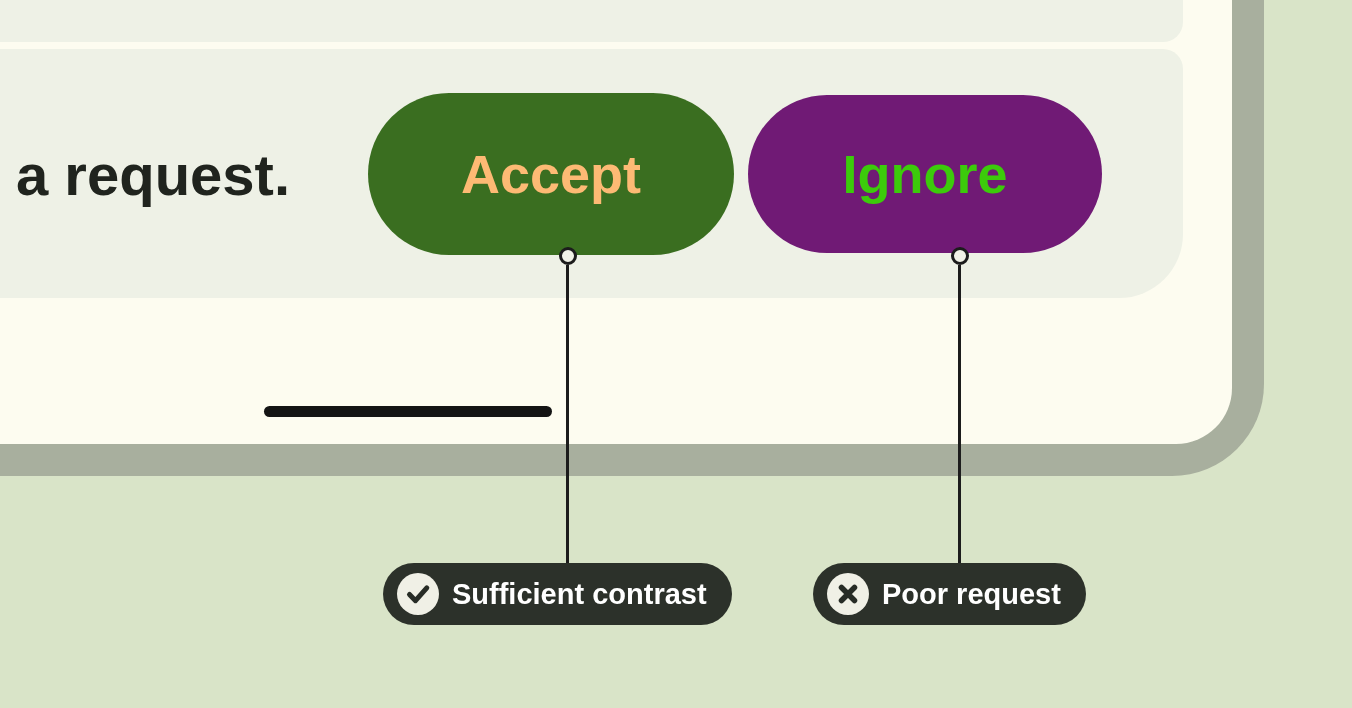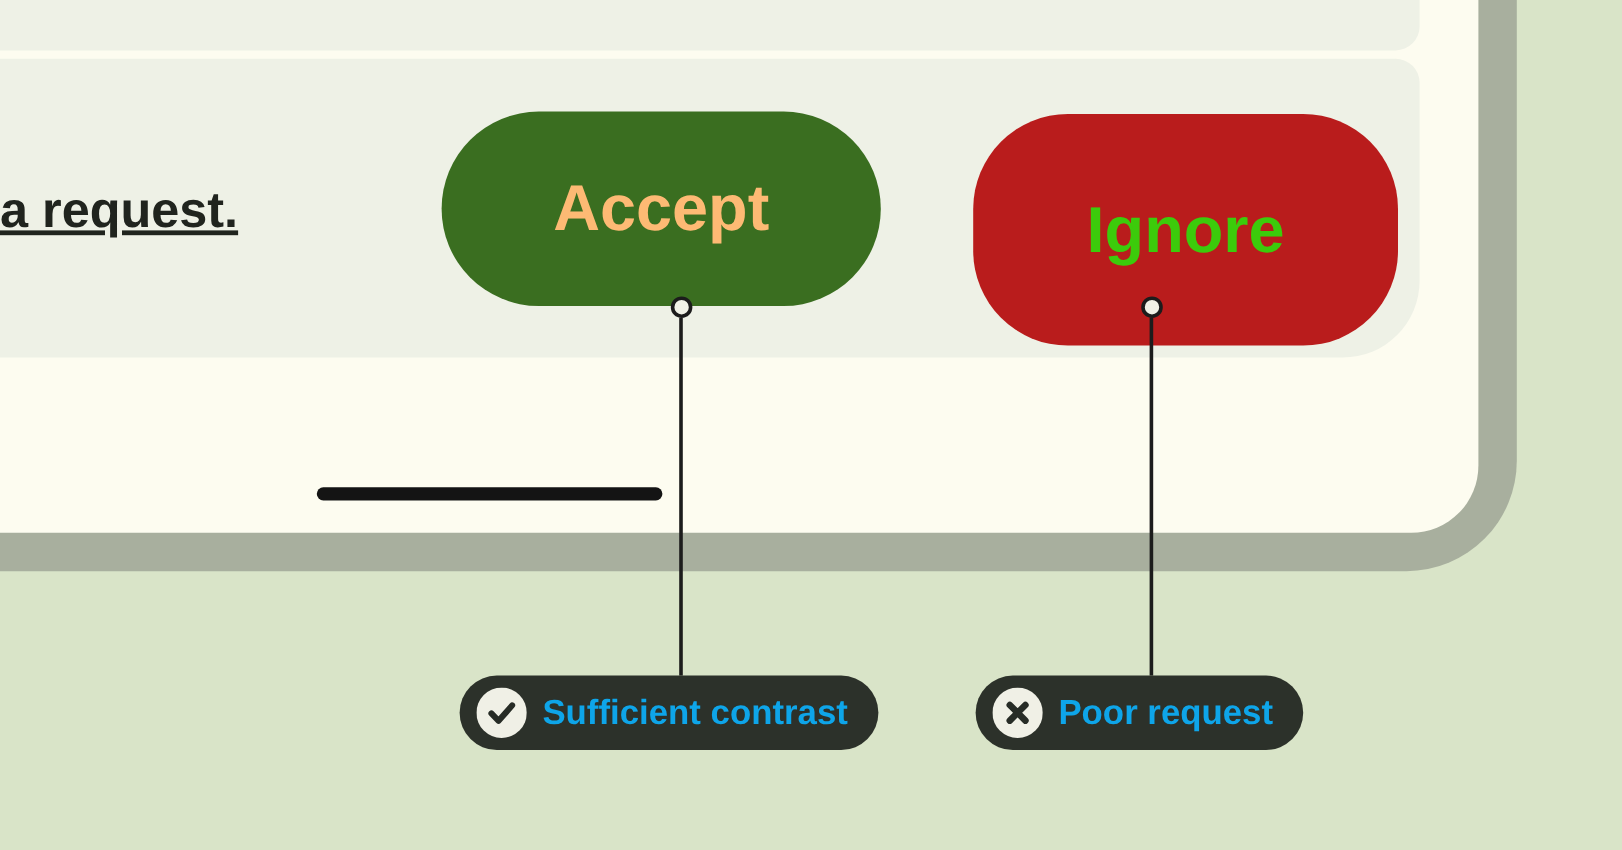--- a/index.html
+++ b/index.html
@@ -26,37 +26,37 @@
   .card{position:absolute;background:#EEF1E6;}
   .card-top{
     left:0;top:0;width:1243px;height:102px;
     border-radius:0 0 20px 0;
   }
   .card-main{
     left:0;top:109px;width:1243px;height:249px;
     border-radius:0 20px 64px 0;
   }
   .message{
-    position:absolute;left:60px;top:96px;
-    font-size:42px;line-height:60px;font-weight:700;
-    color:#20241E;white-space:nowrap;text-decoration:underline;
+    position:absolute;left:76px;top:96px;
+    font-size:58px;line-height:60px;font-weight:700;
+    color:#20241E;white-space:nowrap;
   }
   .btn{
     position:absolute;border:none;cursor:pointer;
     display:flex;align-items:center;justify-content:center;
     font-family:"Liberation Sans", sans-serif;
     font-weight:700;font-size:54px;
   }
   .btn-accept{
     left:428px;top:44px;width:366px;height:162px;
     background:#3A6E20;color:#fdba74;border-radius:81px;
   }
   .btn-ignore{
-    left:871px;top:46px;width:354px;height:193px;
-    background:#b91c1c;color:#3CCB0B;border-radius:79px;
+    left:808px;top:46px;width:354px;height:158px;
+    background:#701a75;color:#3CCB0B;border-radius:79px;
   }
   .placeholder-line{
     position:absolute;left:324px;top:466px;
     width:288px;height:11px;border-radius:6px;
     background:#141414;
   }
   
   .connector-line{
     position:absolute;width:3px;height:298px;top:265px;
     background:#1C1C1C;
@@ -69,21 +69,21 @@
     background:#F1F2E7;
   }
   .dot-1{left:559px;}
   .dot-2{left:951px;}
   
   .anno-pill{
     position:absolute;top:563px;height:62px;
     display:inline-flex;align-items:center;
     gap:13px;padding:0 25px 0 14px;
     background:#2C312A;border-radius:31px;
-    color:#0ea5e9;font-size:29px;font-weight:600;
+    color:#ffffff;font-size:29px;font-weight:600;
     white-space:nowrap;
   }
   .pill-1{left:383px;}
   .pill-2{left:813px;}
   .anno-icon{width:42px;height:42px;display:block;flex:0 0 auto;}
 </style>
 </head>
 <body>
 
 <div class="page">

